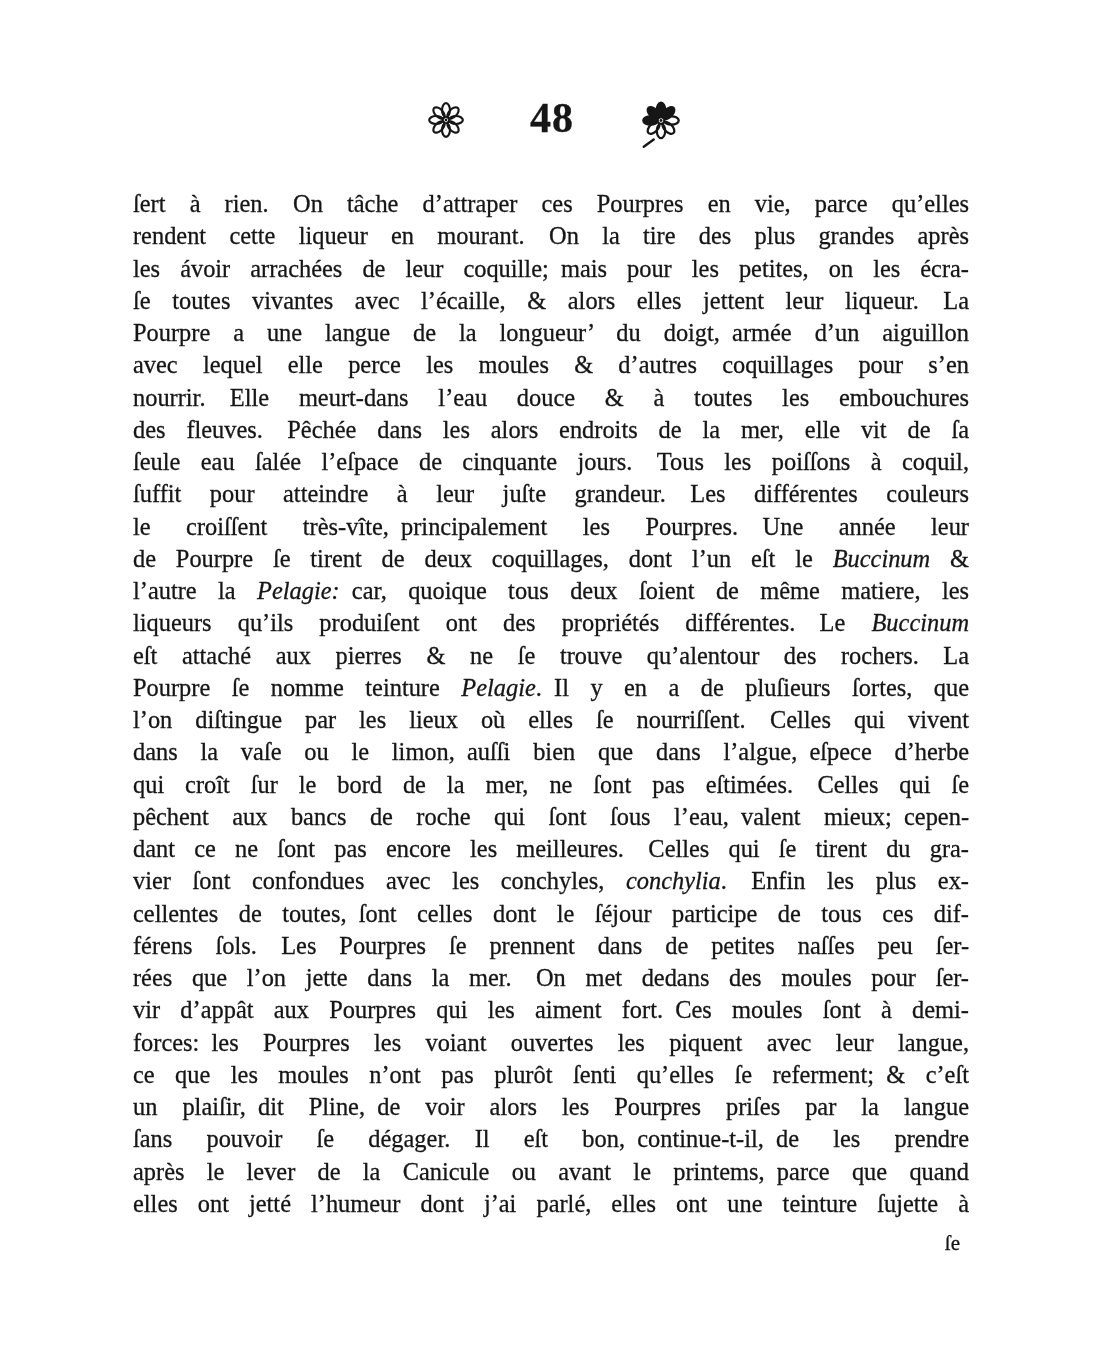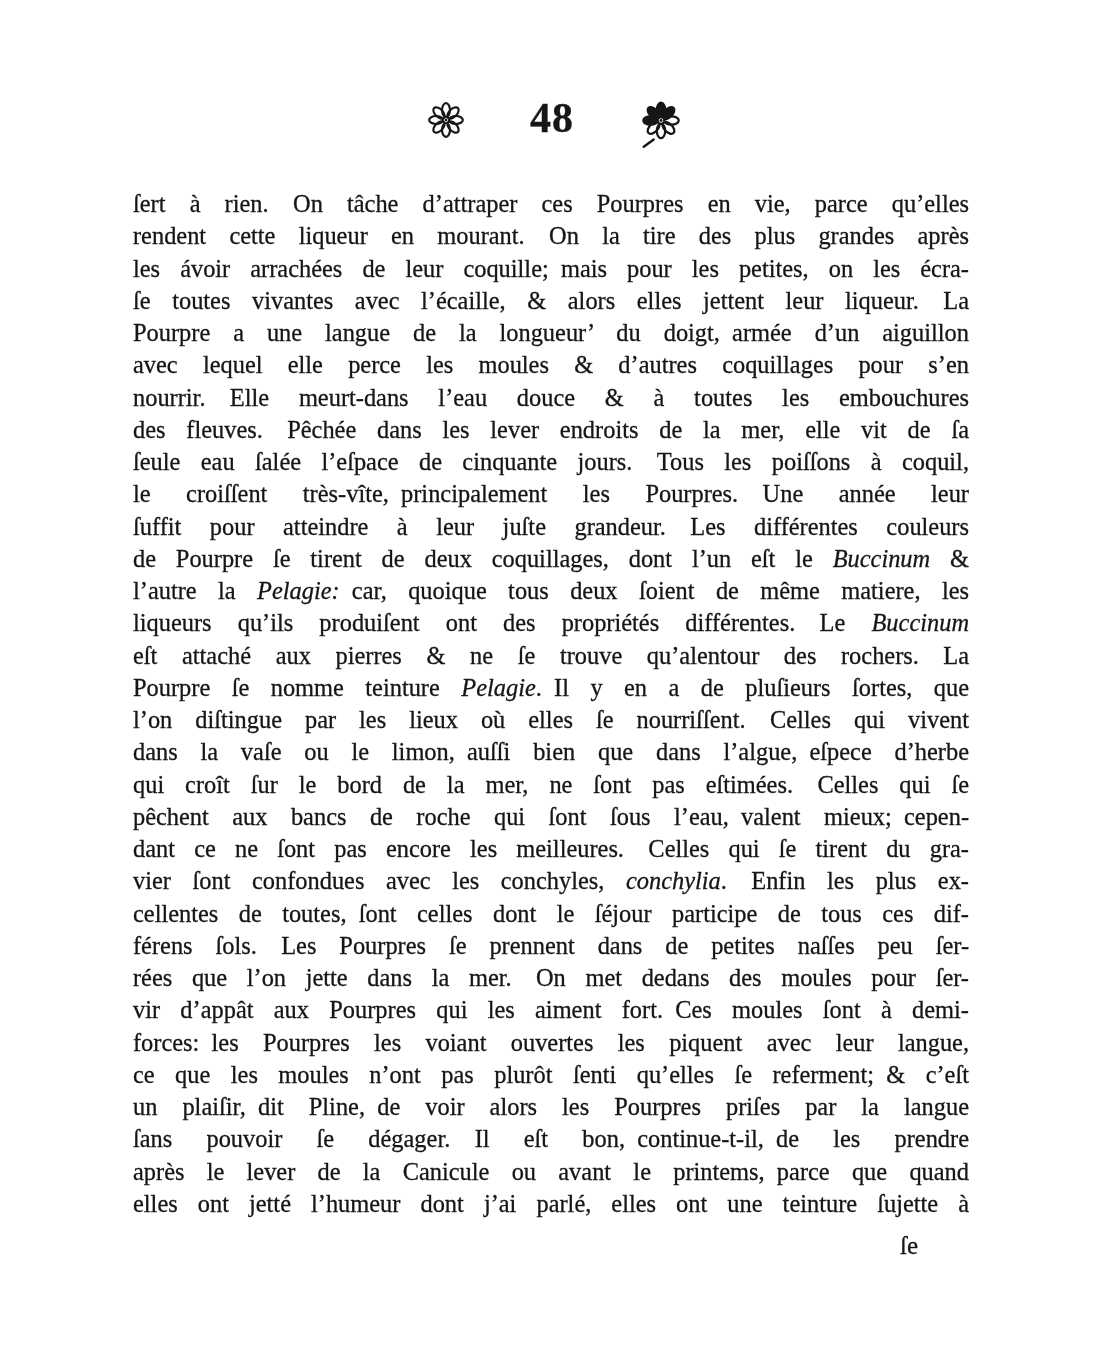--- a/index.html
+++ b/index.html
@@ -28,21 +28,21 @@
     line-height:32.25px;
     height:32.25px;
     text-align:justify;
     text-align-last:justify;
     white-space:normal;
     overflow:visible;
   }
   .line .it{ font-style:italic; }
   .catchword{
     position:absolute; left:900px; top:1231px; width:60px;
-    text-align:left; font-size:25px; line-height:1.2;
+    text-align:right; font-size:21px; line-height:1.2;
   }
   svg .petal{ fill:none; stroke:#161616; stroke-width:2.5; }
   svg .petal.solid{ fill:#161616; stroke:#161616; }
 </style>
 </head>
 <body>
 
 <div class="page">
 
   <span class="header-ornament left">
@@ -81,24 +81,24 @@
   </span>
 
   <div class="text-block ink">
       <div class="line"><span>ſert à rien. On tâche d’attraper ces Pourpres en vie, parce qu’elles</span></div>
       <div class="line"><span>rendent cette liqueur en mourant. On la tire des plus grandes après</span></div>
       <div class="line"><span>les ávoir arrachées de leur coquille; mais pour les petites, on les écra-</span></div>
       <div class="line"><span>ſe toutes vivantes avec l’écaille, &amp; alors elles jettent leur liqueur. La</span></div>
       <div class="line"><span>Pourpre a une langue de la longueur’ du doigt, armée d’un aiguillon</span></div>
       <div class="line"><span>avec lequel elle perce les moules &amp; d’autres coquillages pour s’en</span></div>
       <div class="line"><span>nourrir. Elle meurt-dans l’eau douce &amp; à toutes les embouchures</span></div>
-      <div class="line"><span>des fleuves. Pêchée dans les lever endroits de la mer, elle vit de ſa</span></div>
+      <div class="line"><span>des fleuves. Pêchée dans les alors endroits de la mer, elle vit de ſa</span></div>
       <div class="line"><span>ſeule eau ſalée l’eſpace de cinquante jours. Tous les poiſſons à coquil,</span></div>
+      <div class="line"><span>ſuffit pour atteindre à leur juſte grandeur. Les différentes couleurs</span></div>
       <div class="line"><span>le croiſſent très-vîte, principalement les Pourpres. Une année leur</span></div>
-      <div class="line"><span>ſuffit pour atteindre à leur juſte grandeur. Les différentes couleurs</span></div>
       <div class="line"><span>de Pourpre ſe tirent de deux coquillages, dont l’un eſt le </span><span class="it">Buccinum</span><span> &amp;</span></div>
       <div class="line"><span>l’autre la </span><span class="it">Pelagie:</span><span> car, quoique tous deux ſoient de même matiere, les</span></div>
       <div class="line"><span>liqueurs qu’ils produiſent ont des propriétés différentes. Le </span><span class="it">Buccinum</span></div>
       <div class="line"><span>eſt attaché aux pierres &amp; ne ſe trouve qu’alentour des rochers. La</span></div>
       <div class="line"><span>Pourpre ſe nomme teinture </span><span class="it">Pelagie</span><span>. Il y en a de pluſieurs ſortes, que</span></div>
       <div class="line"><span>l’on diſtingue par les lieux où elles ſe nourriſſent. Celles qui vivent</span></div>
       <div class="line"><span>dans la vaſe ou le limon, auſſi bien que dans l’algue, eſpece d’herbe</span></div>
       <div class="line"><span>qui croît ſur le bord de la mer, ne ſont pas eſtimées. Celles qui ſe</span></div>
       <div class="line"><span>pêchent aux bancs de roche qui ſont ſous l’eau, valent mieux; cepen-</span></div>
       <div class="line"><span>dant ce ne ſont pas encore les meilleures. Celles qui ſe tirent du gra-</span></div>

